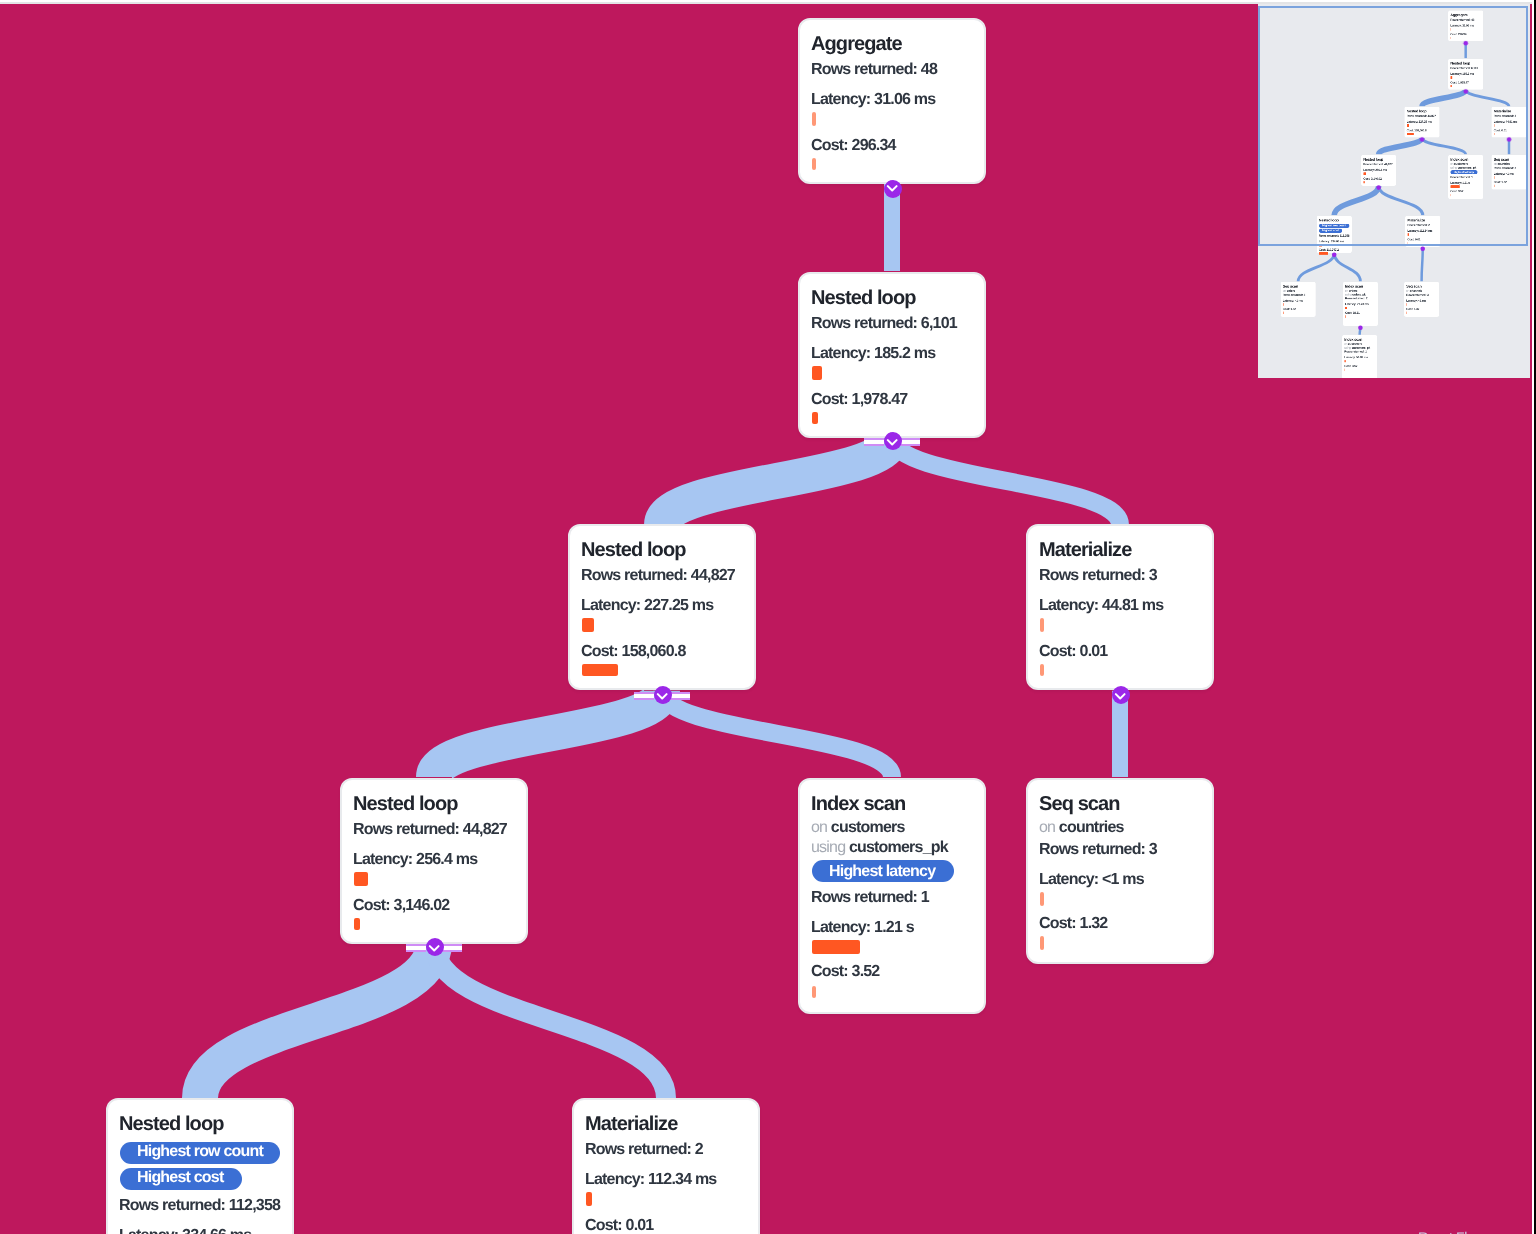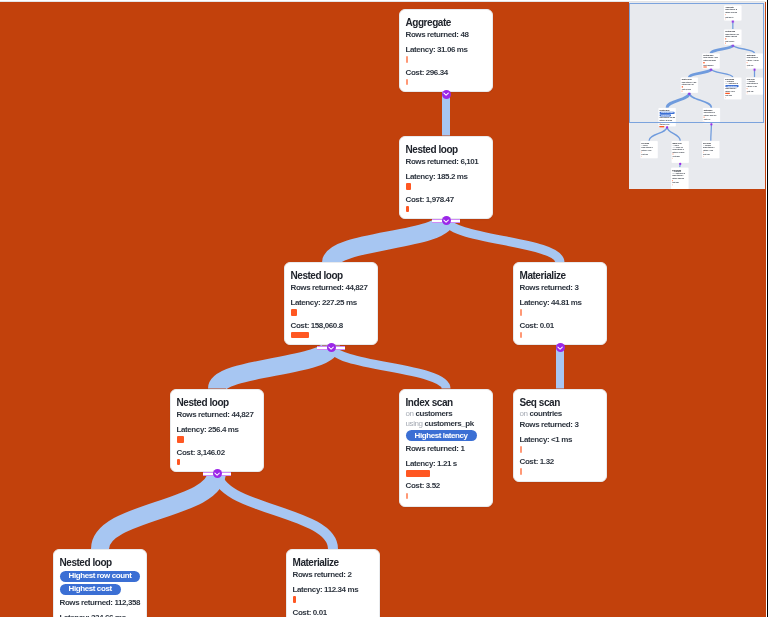--- a/index.html
+++ b/index.html
@@ -1,18 +1,18 @@
 <!DOCTYPE html>
 <html><head>
 <meta charset="utf-8">
 <title>Query plan</title>
 <style>
   html,body{margin:0;padding:0;width:768px;height:617px;overflow:hidden;
     background:#f7f8fa;font-family:"Liberation Sans",sans-serif;-webkit-font-smoothing:antialiased;}
-  #flow{position:absolute;left:0;top:0;width:768px;height:617px;background:#c2410c;overflow:hidden;}
+  #flow{position:absolute;left:0;top:0;width:768px;height:617px;background:#be185d;overflow:hidden;}
   #topline{position:absolute;left:0;top:0;width:768px;height:2px;background:#ffffff;z-index:50;
     box-sizing:border-box;border-bottom:0.6px solid #e3e4e6;}
   #edges{position:absolute;left:0;top:0;width:768px;height:617px;overflow:visible;}
   .node{position:absolute;background:#fff;border:1px solid #e8eaed;border-radius:6px;
     box-sizing:border-box;padding:7.3px 6px 6px 5.5px;will-change:transform;
     box-shadow:0 1px 1.5px rgba(16,24,40,.055);}
   .n-title{font-size:10px;font-weight:700;color:#20242c;line-height:12px;letter-spacing:-0.45px;
     white-space:nowrap;}
   .n-sub{font-size:8px;color:#a6abb4;line-height:9.6px;font-weight:400;letter-spacing:-0.4px;
     white-space:nowrap;}

